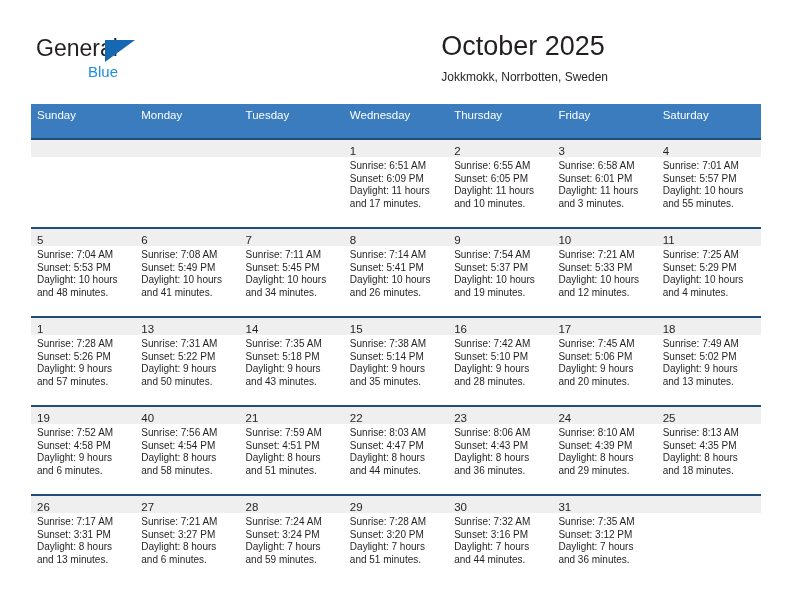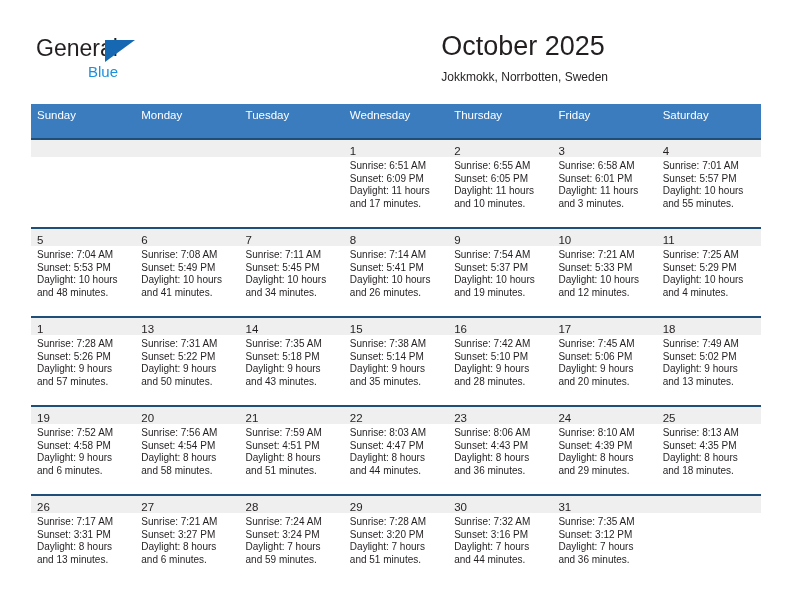--- a/index.html
+++ b/index.html
@@ -422,21 +422,21 @@
               <div class="cell-body">
                 <div>Sunrise: 7:52 AM</div>
                 <div>Sunset: 4:58 PM</div>
                 <div>Daylight: 9 hours</div>
                 <div>and 6 minutes.</div>
               </div>
             </div>
           </td>
           <td>
             <div class="cell-inner">
-              <div class="daynum-strip"><span class="daynum">20</span></div>
+              <div class="daynum-strip"><span class="daynum">40</span></div>
               <div class="cell-body">
                 <div>Sunrise: 7:56 AM</div>
                 <div>Sunset: 4:54 PM</div>
                 <div>Daylight: 8 hours</div>
                 <div>and 58 minutes.</div>
               </div>
             </div>
           </td>
           <td>
             <div class="cell-inner">

